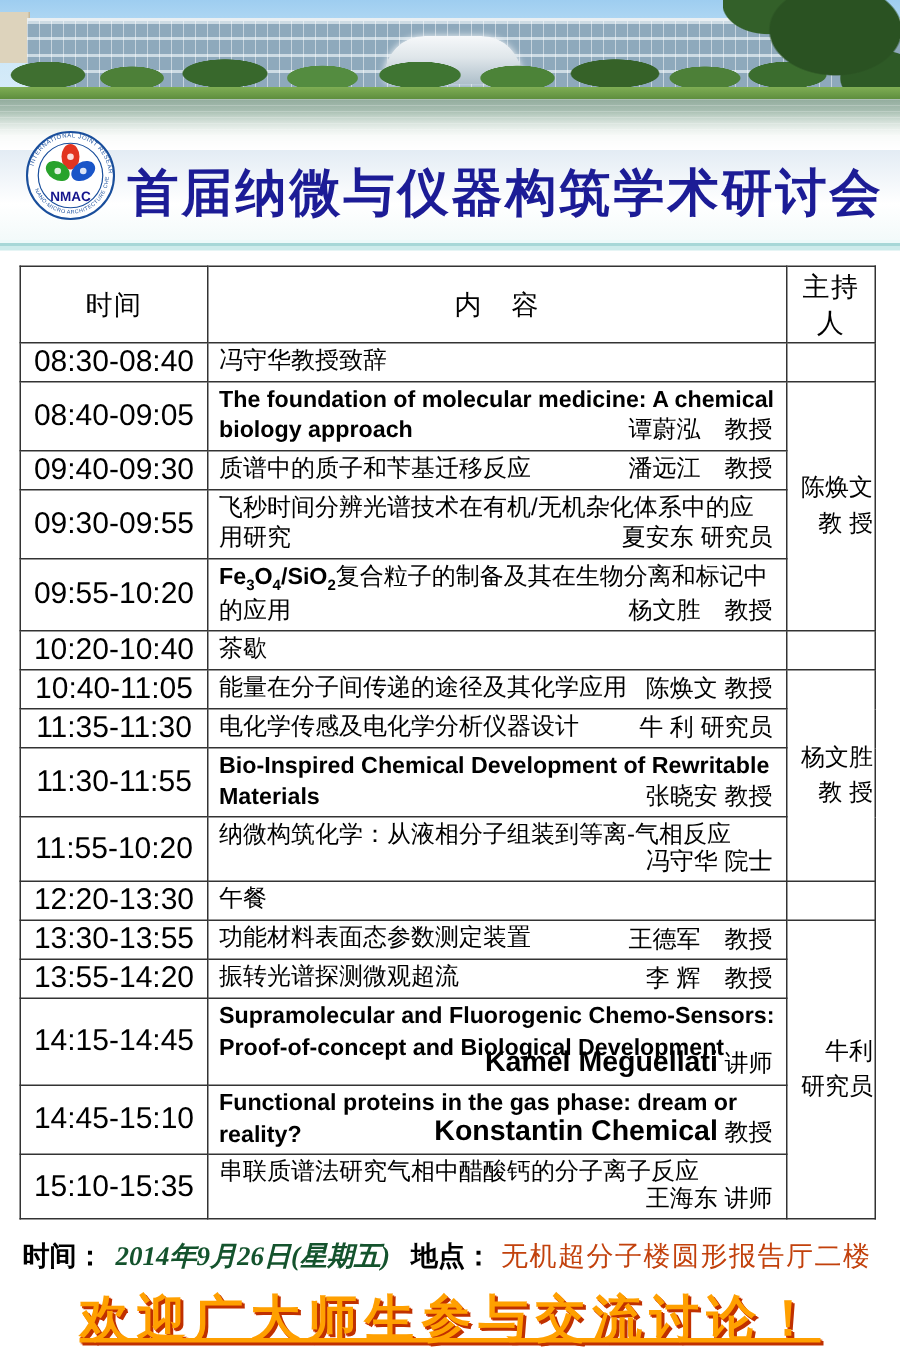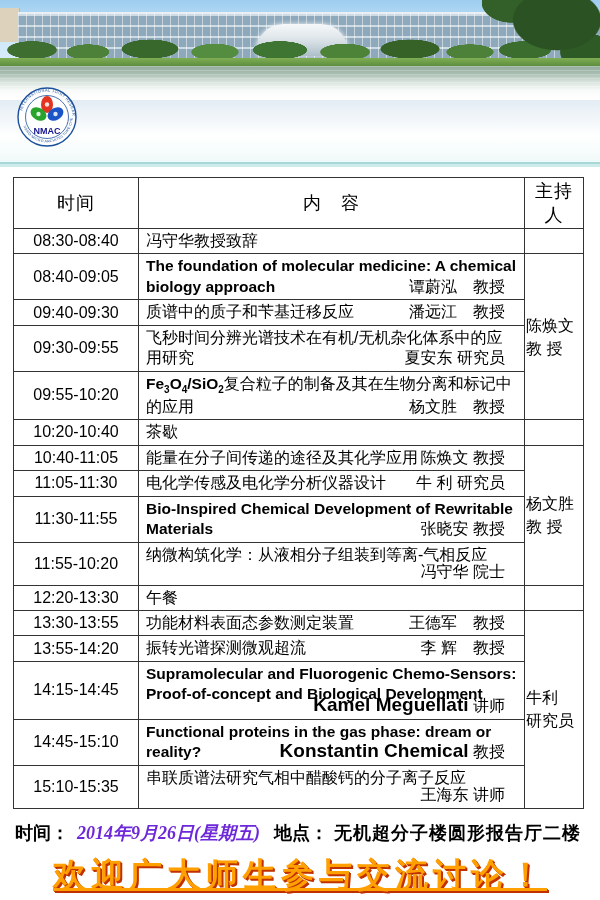--- a/index.html
+++ b/index.html
@@ -58,37 +58,37 @@
     white-space:nowrap; }
   .teal-band { height:7px;
     background:linear-gradient(180deg,#eef9f9 0 2px,#a7d7d7 2px 4px,#cdebeb 4px 7px); }
 
   
   table.sched { border-collapse:collapse; table-layout:fixed;
     margin:10px 0 0 13px; width:570px; }
   .sched td { border:1px solid #333; overflow:hidden; }
   .col-time { width:125px; } .col-content { width:386px; } .col-mod { width:59px; }
   td.hd { text-align:center; font-size:18px; letter-spacing:1px; }
-  td.time { text-align:center; font-size:16px; vertical-align:middle; }
+  td.time { text-align:center; font-size:20px; vertical-align:middle; }
   td.content { position:relative; font-size:16px; line-height:1.28;
     padding:2px 7px 2px 7px; vertical-align:top; }
   .en-b { font-weight:bold; font-size:15.5px; }
-  .spk { position:absolute; right:19px; bottom:2px; white-space:nowrap; font-size:16px; }
+  .spk { position:absolute; right:9px; bottom:2px; white-space:nowrap; font-size:16px; }
   .spk b { font-size:19px; }
-  td.mod { text-align:left; vertical-align:middle; font-size:16px; line-height:1.45; }
+  td.mod { text-align:right; vertical-align:middle; font-size:16px; line-height:1.45; }
   sub { font-size:10px; }
   tr.h20{height:20px} tr.h24{height:24px} tr.h25{height:25px} tr.h37{height:37px}
   tr.h38{height:38px} tr.h43{height:43px} tr.h58{height:58px}
 
   
   .info-line { margin:12px 0 0 15px; font-size:18px; white-space:nowrap; }
   .lbl { font-weight:bold; font-family:Liberation Serif, serif; }
-  .date-val { color:#6d28d9; font-weight:bold; font-style:italic;
+  .date-val { color:#14532d; font-weight:bold; font-style:italic;
     font-family:"Liberation Serif",serif; margin:0 14px 0 8px; }
-  .place-val { color:#000000; font-weight:bold;
+  .place-val { color:#c2410c; font-weight:normal;
     font-family:"DejaVu Serif","Liberation Serif",serif; margin-left:6px; letter-spacing:1px; }
   .welcome { margin-top:8px; text-align:center; font-size:33px; font-weight:bold;
     letter-spacing:5px; color:#ffa000; white-space:nowrap;
     font-family:"DejaVu Serif","Liberation Serif",serif;
     text-shadow:2px 2px 0 #c03000, 1px 1px 0 #d84000;text-decoration:underline; }
 </style>
 </head>
 <body>
 
 <div class="photo">
@@ -117,20 +117,21 @@
       <textPath href="#arcBot" startOffset="12%">NANO-MICRO ARCHITECTURE CHEMISTRY</textPath>
     </text>
     <ellipse cx="30" cy="17.5" rx="6" ry="8.5" fill="#e23420"></ellipse>
     <ellipse cx="21.5" cy="27" rx="6" ry="8.5" fill="#28a32c" transform="rotate(-60 21.5 27)"></ellipse>
     <ellipse cx="38.5" cy="27" rx="6" ry="8.5" fill="#1a55c8" transform="rotate(60 38.5 27)"></ellipse>
     <circle cx="30" cy="17.5" r="2.2" fill="#ffffff" opacity=".85"></circle>
     <circle cx="21.5" cy="27" r="2.2" fill="#ffffff" opacity=".85"></circle>
     <circle cx="38.5" cy="27" r="2.2" fill="#ffffff" opacity=".85"></circle>
     <text x="30" y="47" text-anchor="middle" font-size="9" font-weight="bold" fill="#14148c">NMAC</text>
   </svg>
+  <div class="main-title">首届纳微与仪器构筑学术研讨会</div>
 </div>
 <div class="teal-band"></div>
 
 <table class="sched">
   <colgroup>
       <col class="col-time">
       <col class="col-content">
       <col class="col-mod">
     </colgroup>
 
@@ -195,21 +196,21 @@
       <span>能量在分子间传递的途径及其化学应用</span>
       <span class="spk">陈焕文 教授</span>
     </td>
     <td class="mod" rowspan="4">
       <div>杨文胜</div>
       <div>教 授</div>
     </td>
   </tr>
 
   <tr class="h24">
-    <td class="time">11:05-11:30</td>
+    <td class="time">11:35-11:30</td>
     <td class="content">
       <span>电化学传感及电化学分析仪器设计</span>
       <span class="spk">牛 利 研究员</span>
     </td>
   </tr>
 
   <tr class="h43">
     <td class="time">11:30-11:55</td>
     <td class="content">
       <span class="en-b">Bio-Inspired Chemical Development of Rewritable Materials</span>

